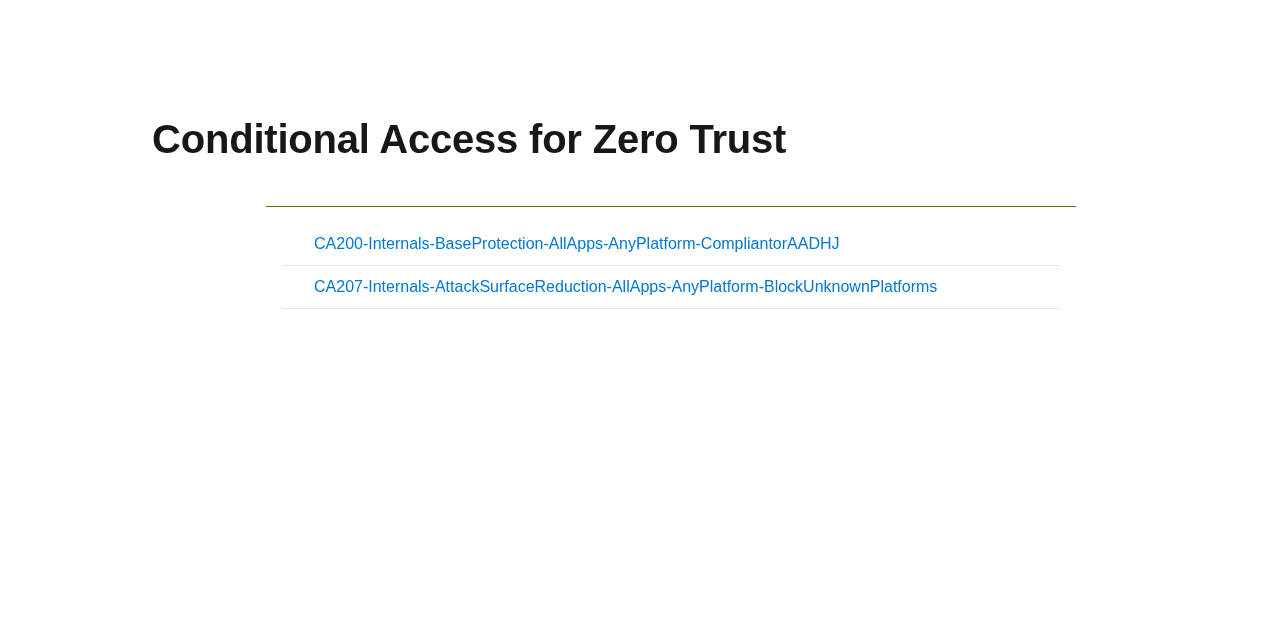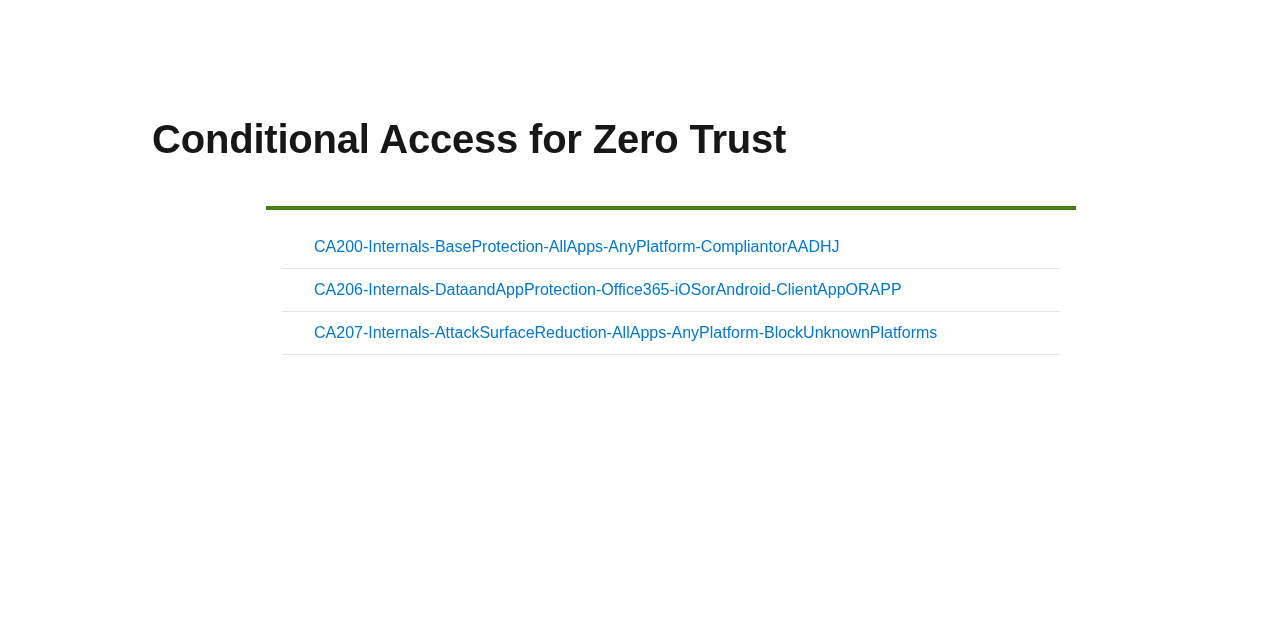--- a/index.html
+++ b/index.html
@@ -21,21 +21,21 @@
     .page-title {
       font-size: 40px;
       font-weight: 600;
       color: #171717;
       margin-bottom: 28px;
       letter-spacing: -0.2px;
     }
     .policy-list {
       margin-left: 130px;
       width: 810px;
-      border-top: 4px solid #4d7c0f;
+      border-top: 1px solid #4d7c0f;
     }
     .policy-item {
       border-bottom: 1px solid #e5e5e5;
       padding: 12px 16px;
     }
     .policy-link {
       color: #0078d4;
       font-size: 16px;
       font-weight: 400;
       text-decoration: none;
@@ -45,19 +45,16 @@
 </head>
 <body>
 
 <div class="container">
   <h1 class="page-title">Conditional Access for Zero Trust</h1>
   <div class="policy-list">
     <div class="policy-item">
       <a class="policy-link">CA200-Internals-BaseProtection-AllApps-AnyPlatform-CompliantorAADHJ</a>
     </div>
     <div class="policy-item">
-      <a class="policy-link">CA206-Internals-DataandAppProtection-Office365-iOSorAndroid-ClientAppORAPP</a>
-    </div>
-    <div class="policy-item">
       <a class="policy-link">CA207-Internals-AttackSurfaceReduction-AllApps-AnyPlatform-BlockUnknownPlatforms</a>
     </div>
   </div>
 </div>
 
 </body></html>

